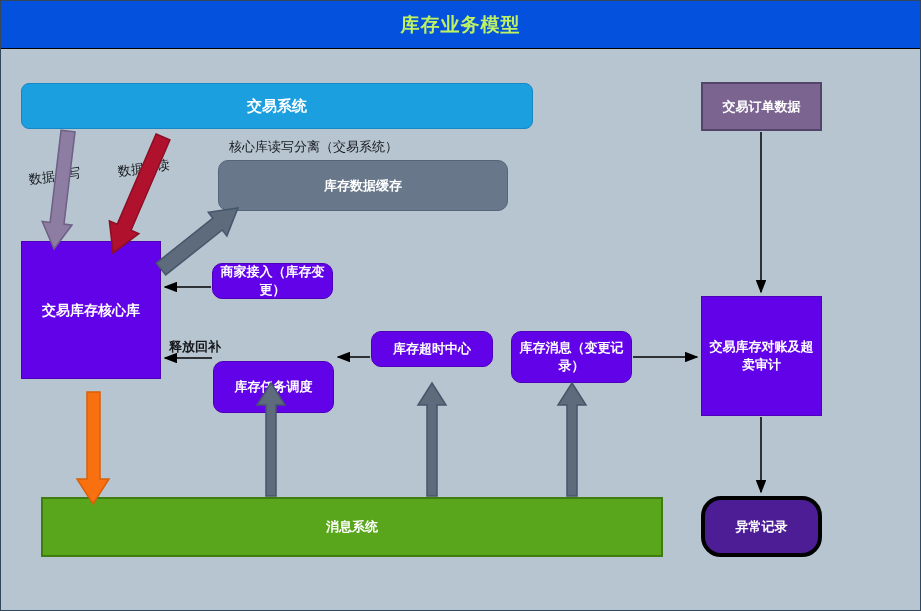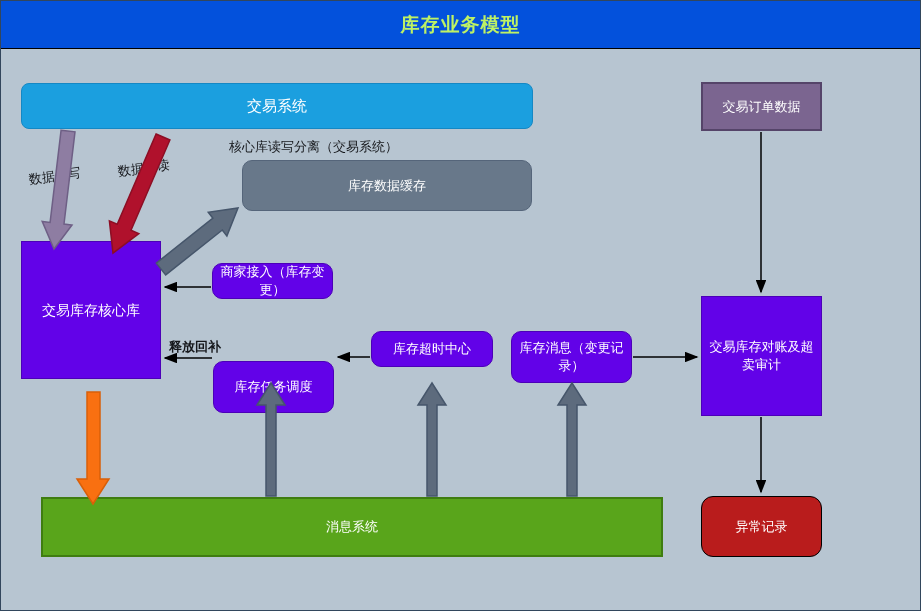--- a/index.html
+++ b/index.html
@@ -8,52 +8,52 @@
     background:#b7c5d1;border:1px solid #32465c;overflow:hidden;
     font-family:"Liberation Sans","DejaVu Sans",sans-serif;
   }
   .hdr{
     position:absolute;left:0;top:0;width:100%;height:48px;
     background:#0351dc;color:#bef264;font-size:19px;font-weight:bold;
     display:flex;align-items:center;justify-content:center;
     border-bottom:1px solid #000000;box-sizing:border-box;letter-spacing:1px;
   }
   .node{
-    position:absolute;box-sizing:border-box;color:#fff;font-weight:normal;
+    position:absolute;box-sizing:border-box;color:#fff;font-weight:bold;
     display:flex;align-items:center;justify-content:center;text-align:center;
     font-size:13px;line-height:1.35;padding:0 6px;
   }
   .purple{background:#6202e8;border:1px solid #4c00b8;}
   .rounded{border-radius:10px;}
   .trade{background:#1b9fdf;border:1px solid #1588c4;border-radius:8px;font-size:15px;}
   .order{background:#7b6590;border:2px solid #554469;border-radius:0;}
   .cache{background:#68788a;border:1px solid #55657a;border-radius:10px;}
   .green{background:#59a51b;border:2px solid #3f7d10;}
-  .bluebox{background:#b91c1c;border:1px solid #000000;border-radius:12px;}
+  .bluebox{background:#4c1d95;border:4px solid #000000;border-radius:20px;}
   .freelabel{
     position:absolute;color:#16181c;font-size:13px;white-space:nowrap;
   }
   .bold{font-weight:bold;margin-left:6px;}
   .rot{transform:rotate(-8deg);transform-origin:left center;}
   #arrows{position:absolute;left:0;top:0;pointer-events:none;}
 </style>
 </head>
 <body>
 
 <div id="canvas">
 
   <div class="hdr">
     <span>库存业务模型</span>
   </div>
 
   <div class="node trade" style="left:20px;top:82px;width:512px;height:46px;">交易系统</div>
 
   <div class="node order" style="left:700px;top:81px;width:121px;height:49px;">交易订单数据</div>
 
-  <div class="node cache" style="left:217px;top:159px;width:290px;height:51px;margin-left:24px;">库存数据缓存</div>
+  <div class="node cache" style="left:217px;top:159px;width:290px;height:51px;">库存数据缓存</div>
 
   <div class="node purple" style="left:20px;top:240px;width:140px;height:138px;font-size:14px;">交易库存核心库</div>
 
   <div class="node purple rounded" style="left:211px;top:262px;width:121px;height:36px;">商家接入（库存变更）</div>
 
   <div class="node purple rounded" style="left:212px;top:330px;width:121px;height:52px;margin-top:30px;">库存任务调度</div>
 
   <div class="node purple rounded" style="left:370px;top:330px;width:122px;height:36px;">库存超时中心</div>
 
   <div class="node purple rounded" style="left:510px;top:330px;width:121px;height:52px;">库存消息（变更记录）</div>

